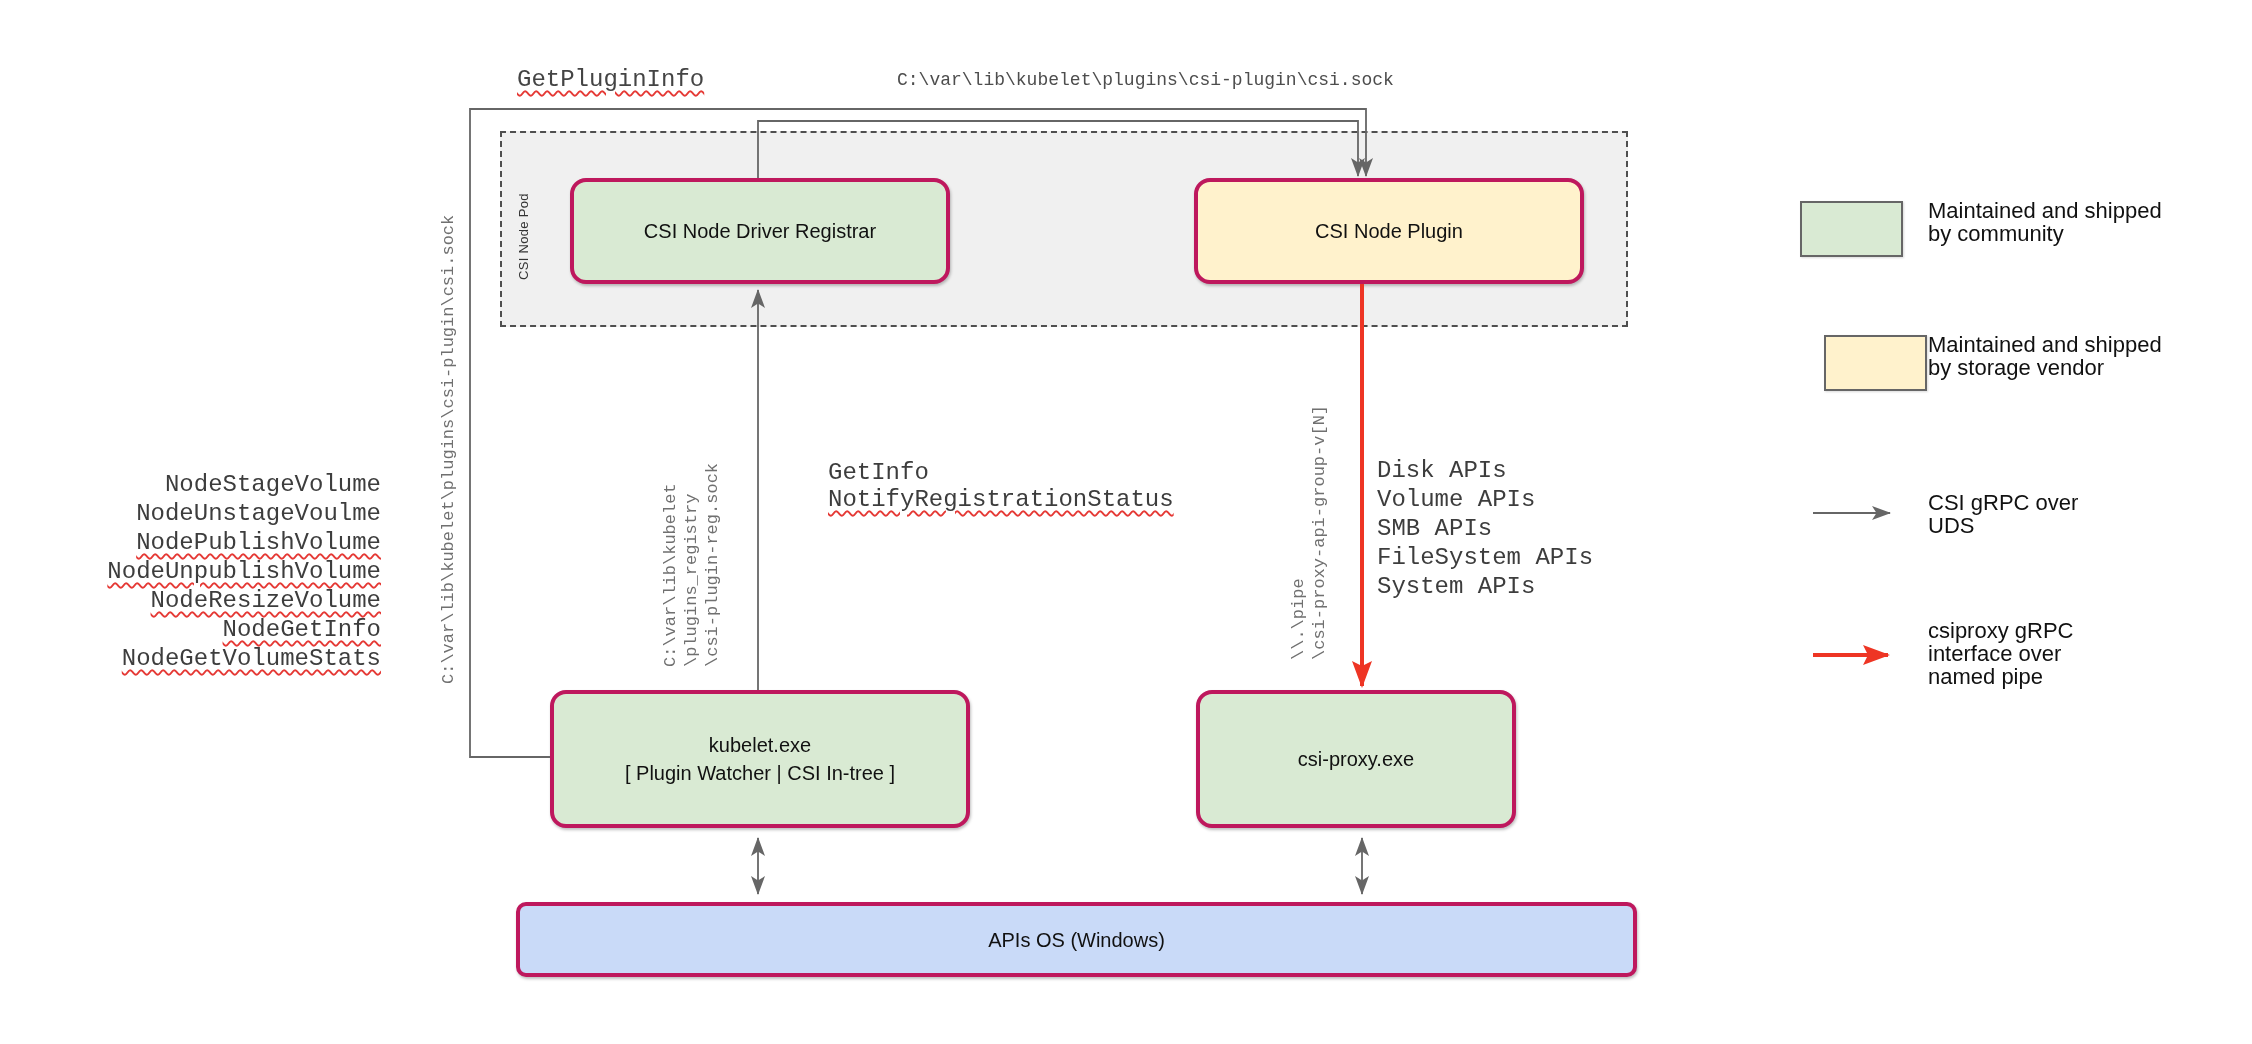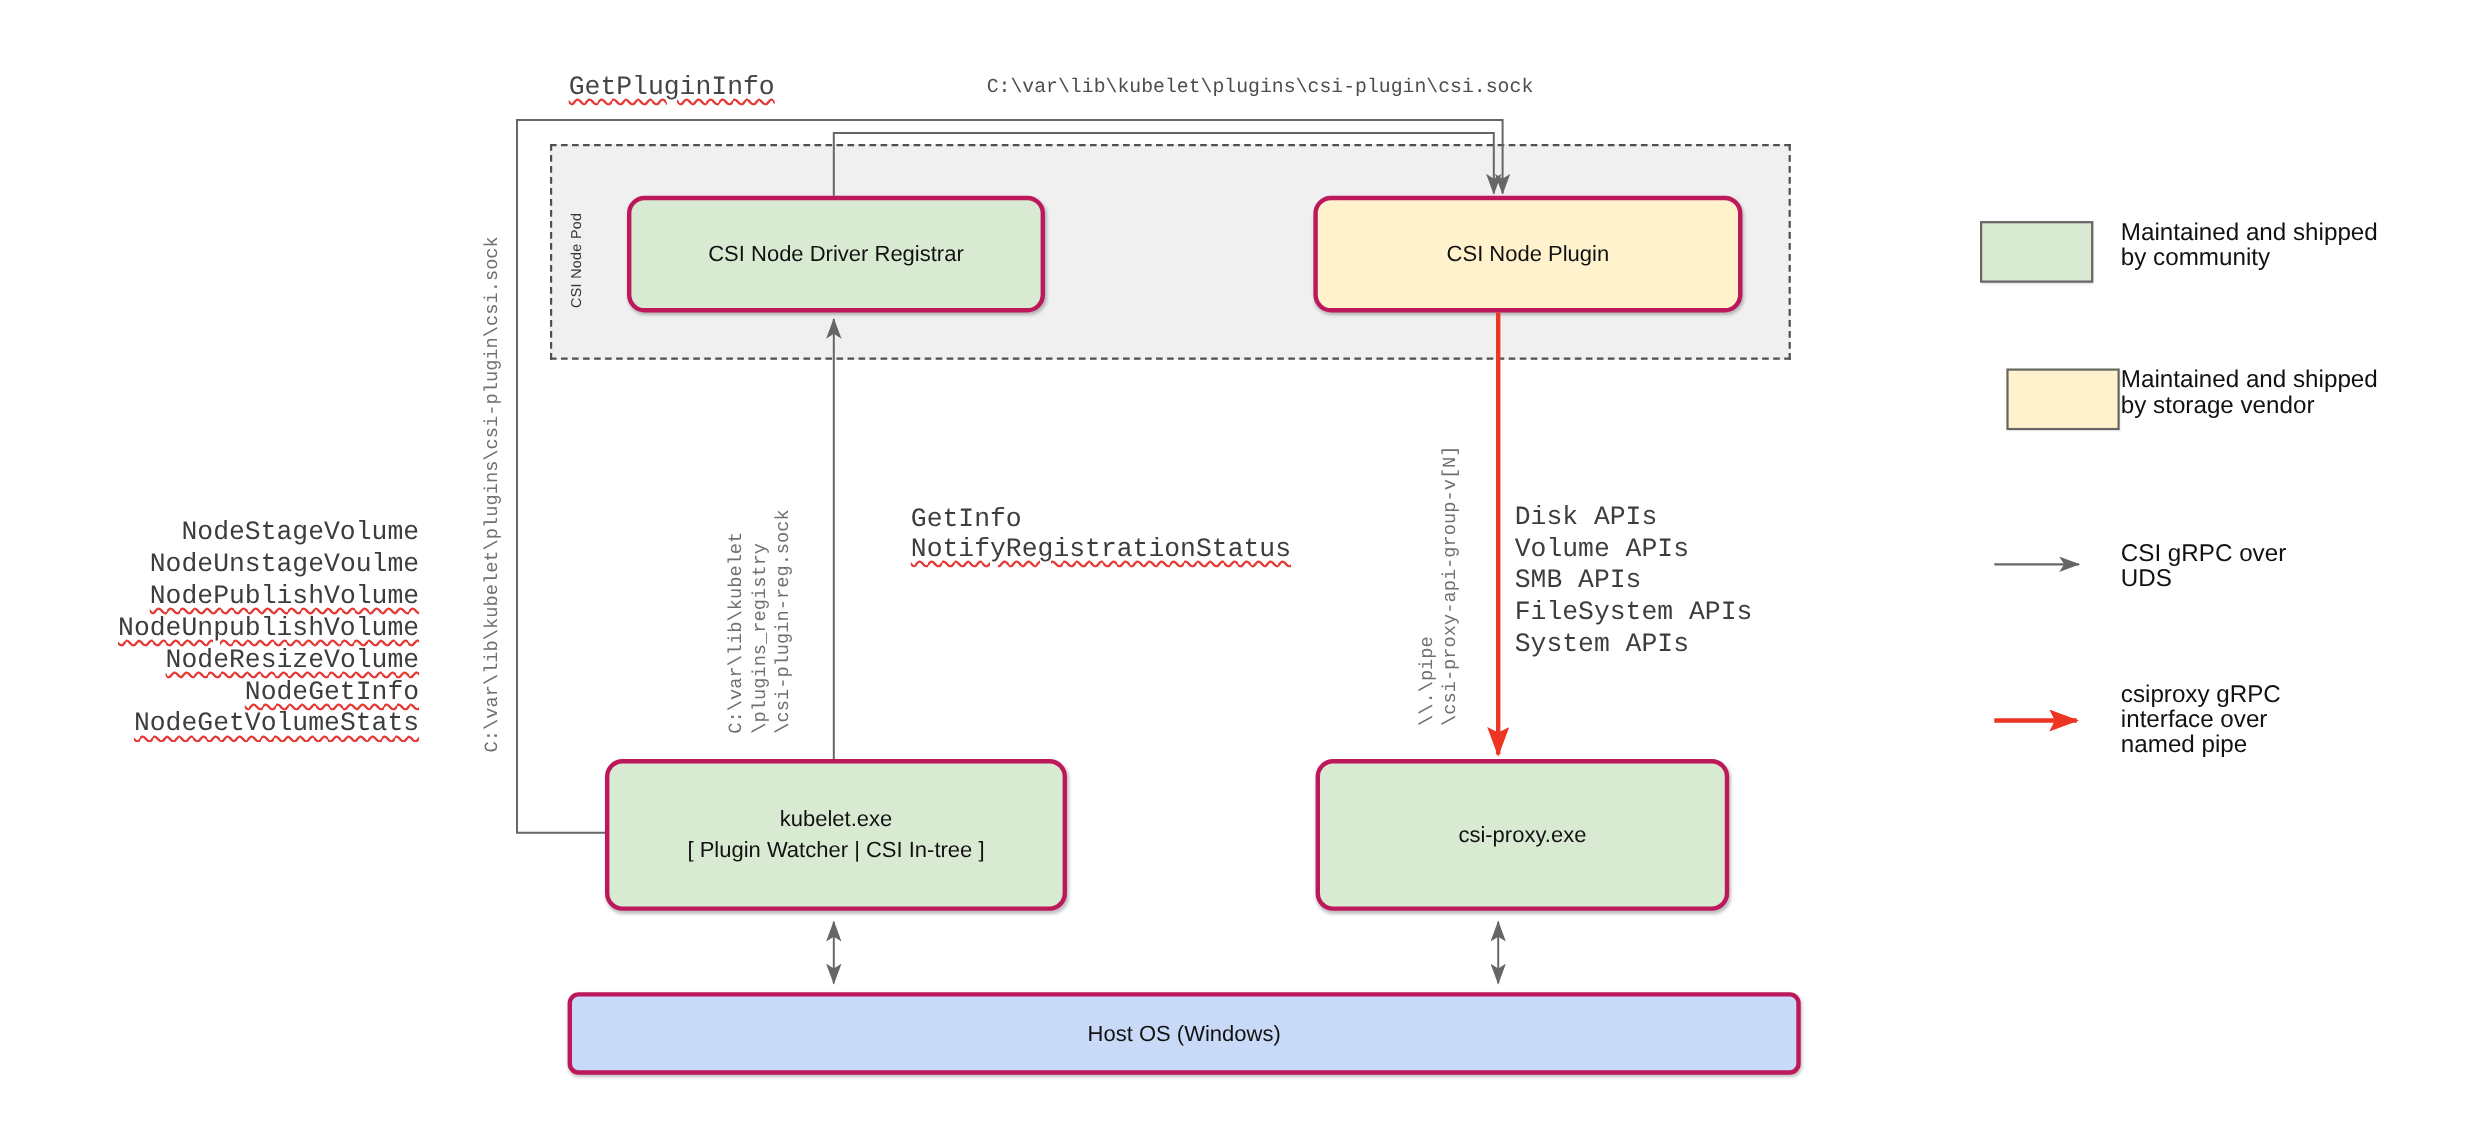--- a/index.html
+++ b/index.html
@@ -87,26 +87,26 @@
 
   <div class="abs node fill-yellow" style="left:1170px;top:178px;width:390px;height:106px;">
     <div>CSI Node Plugin</div>
   </div>
 
   <div class="abs node fill-green" style="left:550px;top:690px;width:420px;height:138px;">
     <div>kubelet.exe</div>
     <div>[ Plugin Watcher | CSI In-tree ]</div>
   </div>
 
-  <div class="abs node fill-green" style="left:1196px;top:690px;width:376px;height:138px;">
+  <div class="abs node fill-green" style="left:1196px;top:690px;width:320px;height:138px;">
     <div>csi-proxy.exe</div>
   </div>
 
   <div class="abs node fill-blue" style="left:516px;top:902px;width:1121px;height:75px;border-radius:10px;">
-    <div>Host OS (Windows)</div>
+    <div>APIs OS (Windows)</div>
   </div>
 
   <div class="abs swatch fill-green" style="left:1800px;top:201px;"></div>
   <div class="abs legend-text" style="left:1928px;top:199px;">
     <div>Maintained and shipped</div>
     <div>by community</div>
   </div>
 
   <div class="abs swatch fill-yellow" style="left:1800px;top:335px;"></div>
   <div class="abs legend-text" style="left:1928px;top:333px;">

